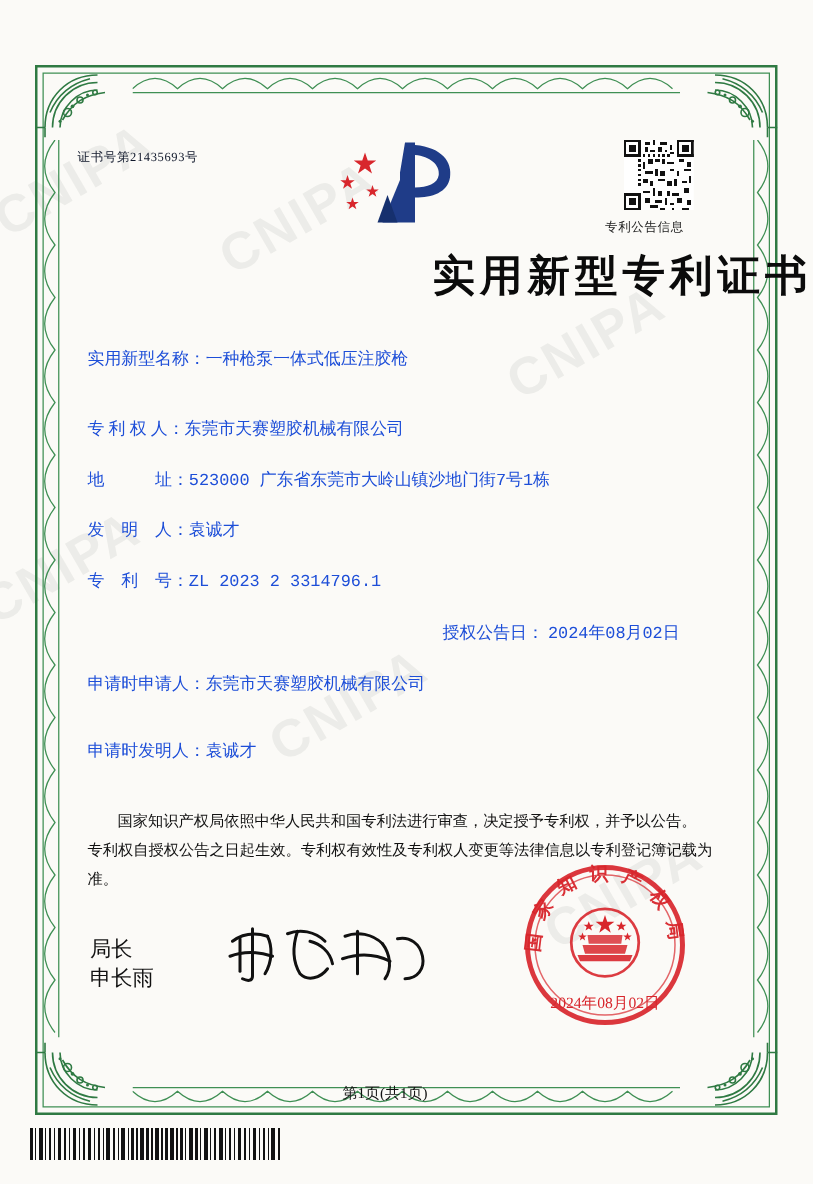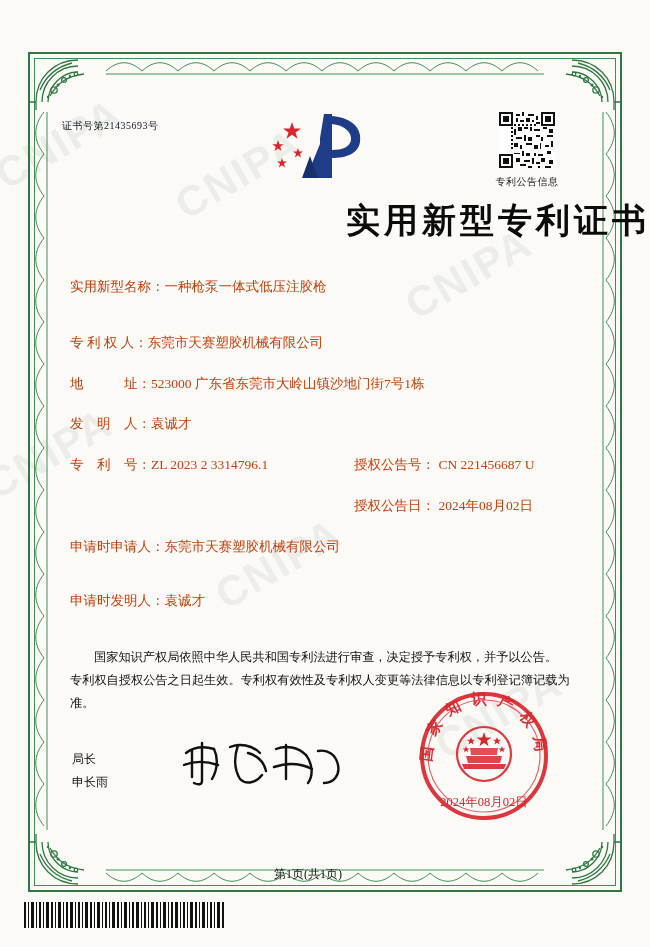--- a/index.html
+++ b/index.html
@@ -114,21 +114,20 @@
     width: 120px;
     height: 78px;
   }
 
   
   .qr-wrap {
     position: absolute;
     left: 484px;
     top: 112px;
     width: 86px;
-    text-align: center;
   }
   .qr-code {
     width: 56px;
     height: 56px;
     margin: 0 auto;
     display: block;
   }
   .qr-caption {
     margin-top: 7px;
     font-size: 10px;
@@ -150,43 +149,44 @@
   }
 
   .field {
     position: absolute;
     font-size: 13.5px;
     color: #111;
     white-space: nowrap;
   }
   .field .lbl {
     display: inline-block;
-    color: #c2410c;
+    color: #1d4ed8;
   }
   .field .val {
     display: inline-block;
-    color: #c2410c;
+    color: #1d4ed8;
+    font-family: Liberation Mono, monospace;
   }
 
   .statement {
     position: absolute;
     left: 70px;
     top: 646px;
     width: 508px;
     font-size: 12.2px;
     line-height: 23px;
     color: #111;
   }
   .statement .indent { text-indent: 24px; display: block; }
 
   .sign-label {
     position: absolute;
     left: 72px;
     top: 748px;
-    font-size: 12px;
+    font-size: 17px;
     line-height: 23px;
     color: #111;
   }
   .signature {
     position: absolute;
     left: 178px;
     top: 733px;
     width: 170px;
     height: 58px;
   }
@@ -467,23 +467,20 @@
   <div class="field" style="left:70px; top:375px;">
     <span class="lbl">地　　　址：</span><span class="val">523000 广东省东莞市大岭山镇沙地门街7号1栋</span>
   </div>
 
   <div class="field" style="left:70px; top:415px;">
     <span class="lbl">发　明　人：</span><span class="val">袁诚才</span>
   </div>
 
   <div class="field" style="left:70px; top:456px;">
     <span class="lbl">专　利　号：</span><span class="val">ZL 2023 2 3314796.1</span>
-  </div>
-  <div class="field" style="left:354px; top:456px;">
-    <span class="lbl">授权公告号：</span>&nbsp;<span class="val">CN 221456687 U</span>
   </div>
 
   <div class="field" style="left:354px; top:497px;">
     <span class="lbl">授权公告日：</span>&nbsp;<span class="val">2024年08月02日</span>
   </div>
 
   <div class="field" style="left:70px; top:538px;">
     <span class="lbl">申请时申请人：</span><span class="val">东莞市天赛塑胶机械有限公司</span>
   </div>
 

